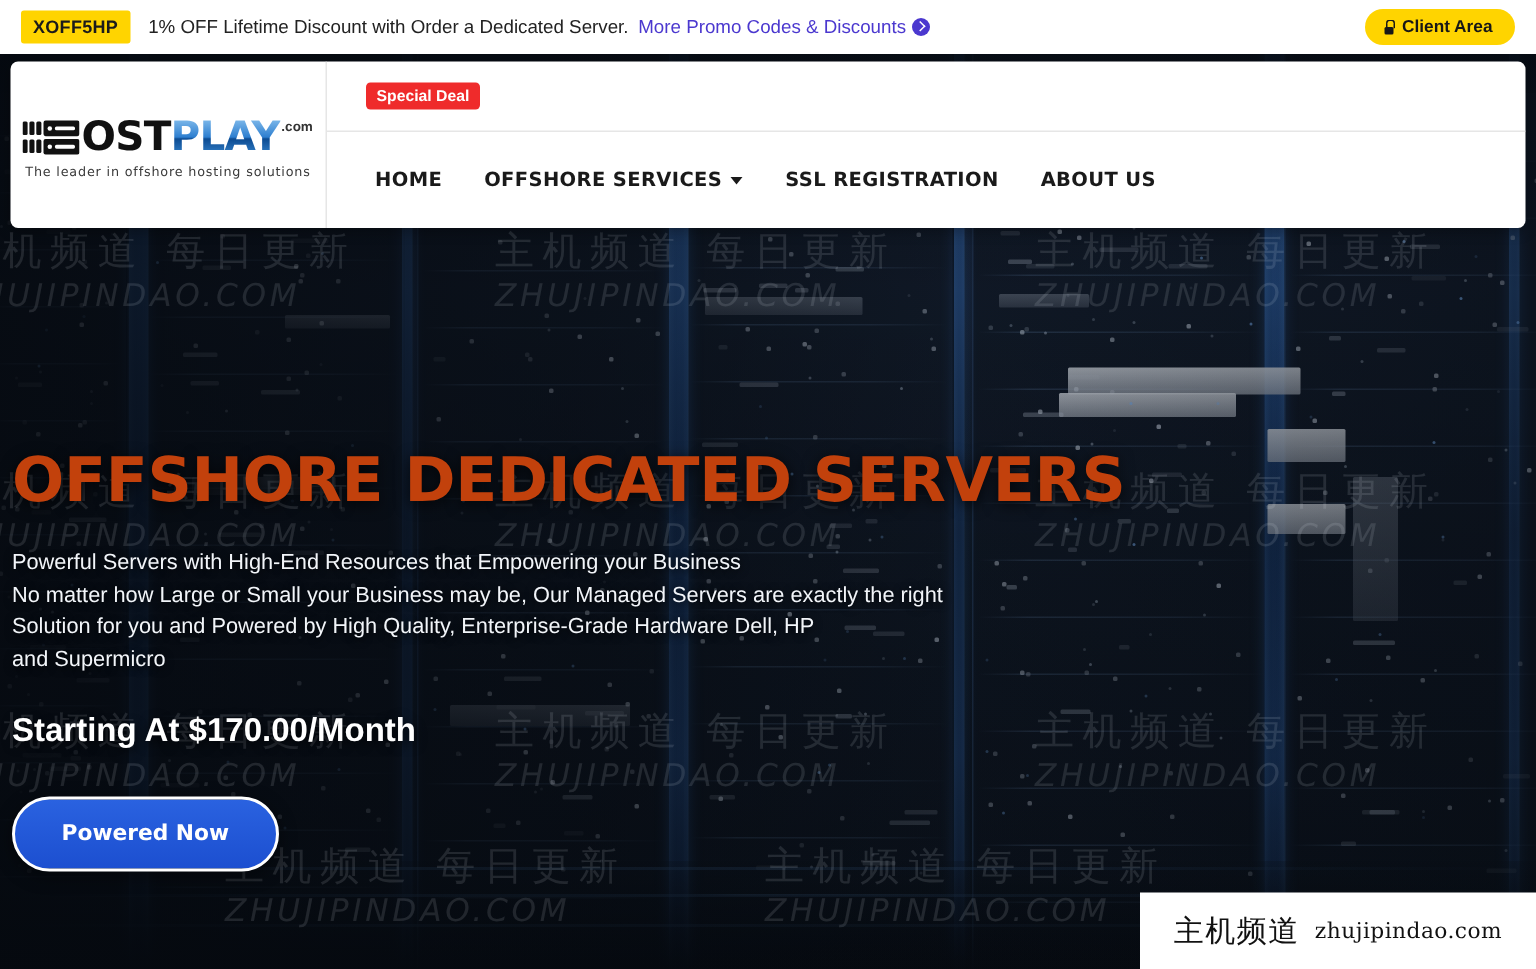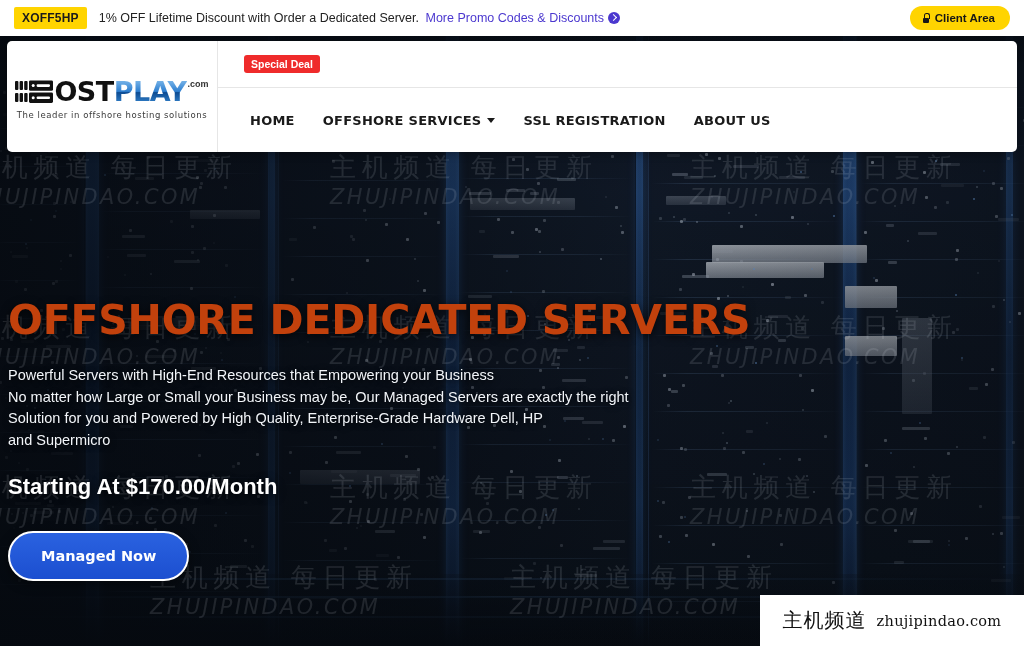--- a/index.html
+++ b/index.html
@@ -1005,19 +1005,19 @@
 
 <div id="herotext">
   <div class="h1">OFFSHORE DEDICATED SERVERS</div>
   <div class="lead" id="leadbox">
       <div>Powerful Servers with High-End Resources that Empowering your Business</div>
       <div>No matter how Large or Small your Business may be, Our Managed Servers are exactly the right</div>
       <div>Solution for you and Powered by High Quality, Enterprise-Grade Hardware Dell, HP</div>
       <div>and Supermicro</div>
     </div>
   <div class="price">Starting At $170.00/Month</div>
-  <div><button class="cta">Managed Now</button></div>
+  <div><button class="cta">Powered Now</button></div>
 </div>
 
 <div id="wmbadge">
   <span class="wm-cn">主机频道</span>
   <span class="wm-en">zhujipindao.com</span>
 </div>
 
 </body></html>

